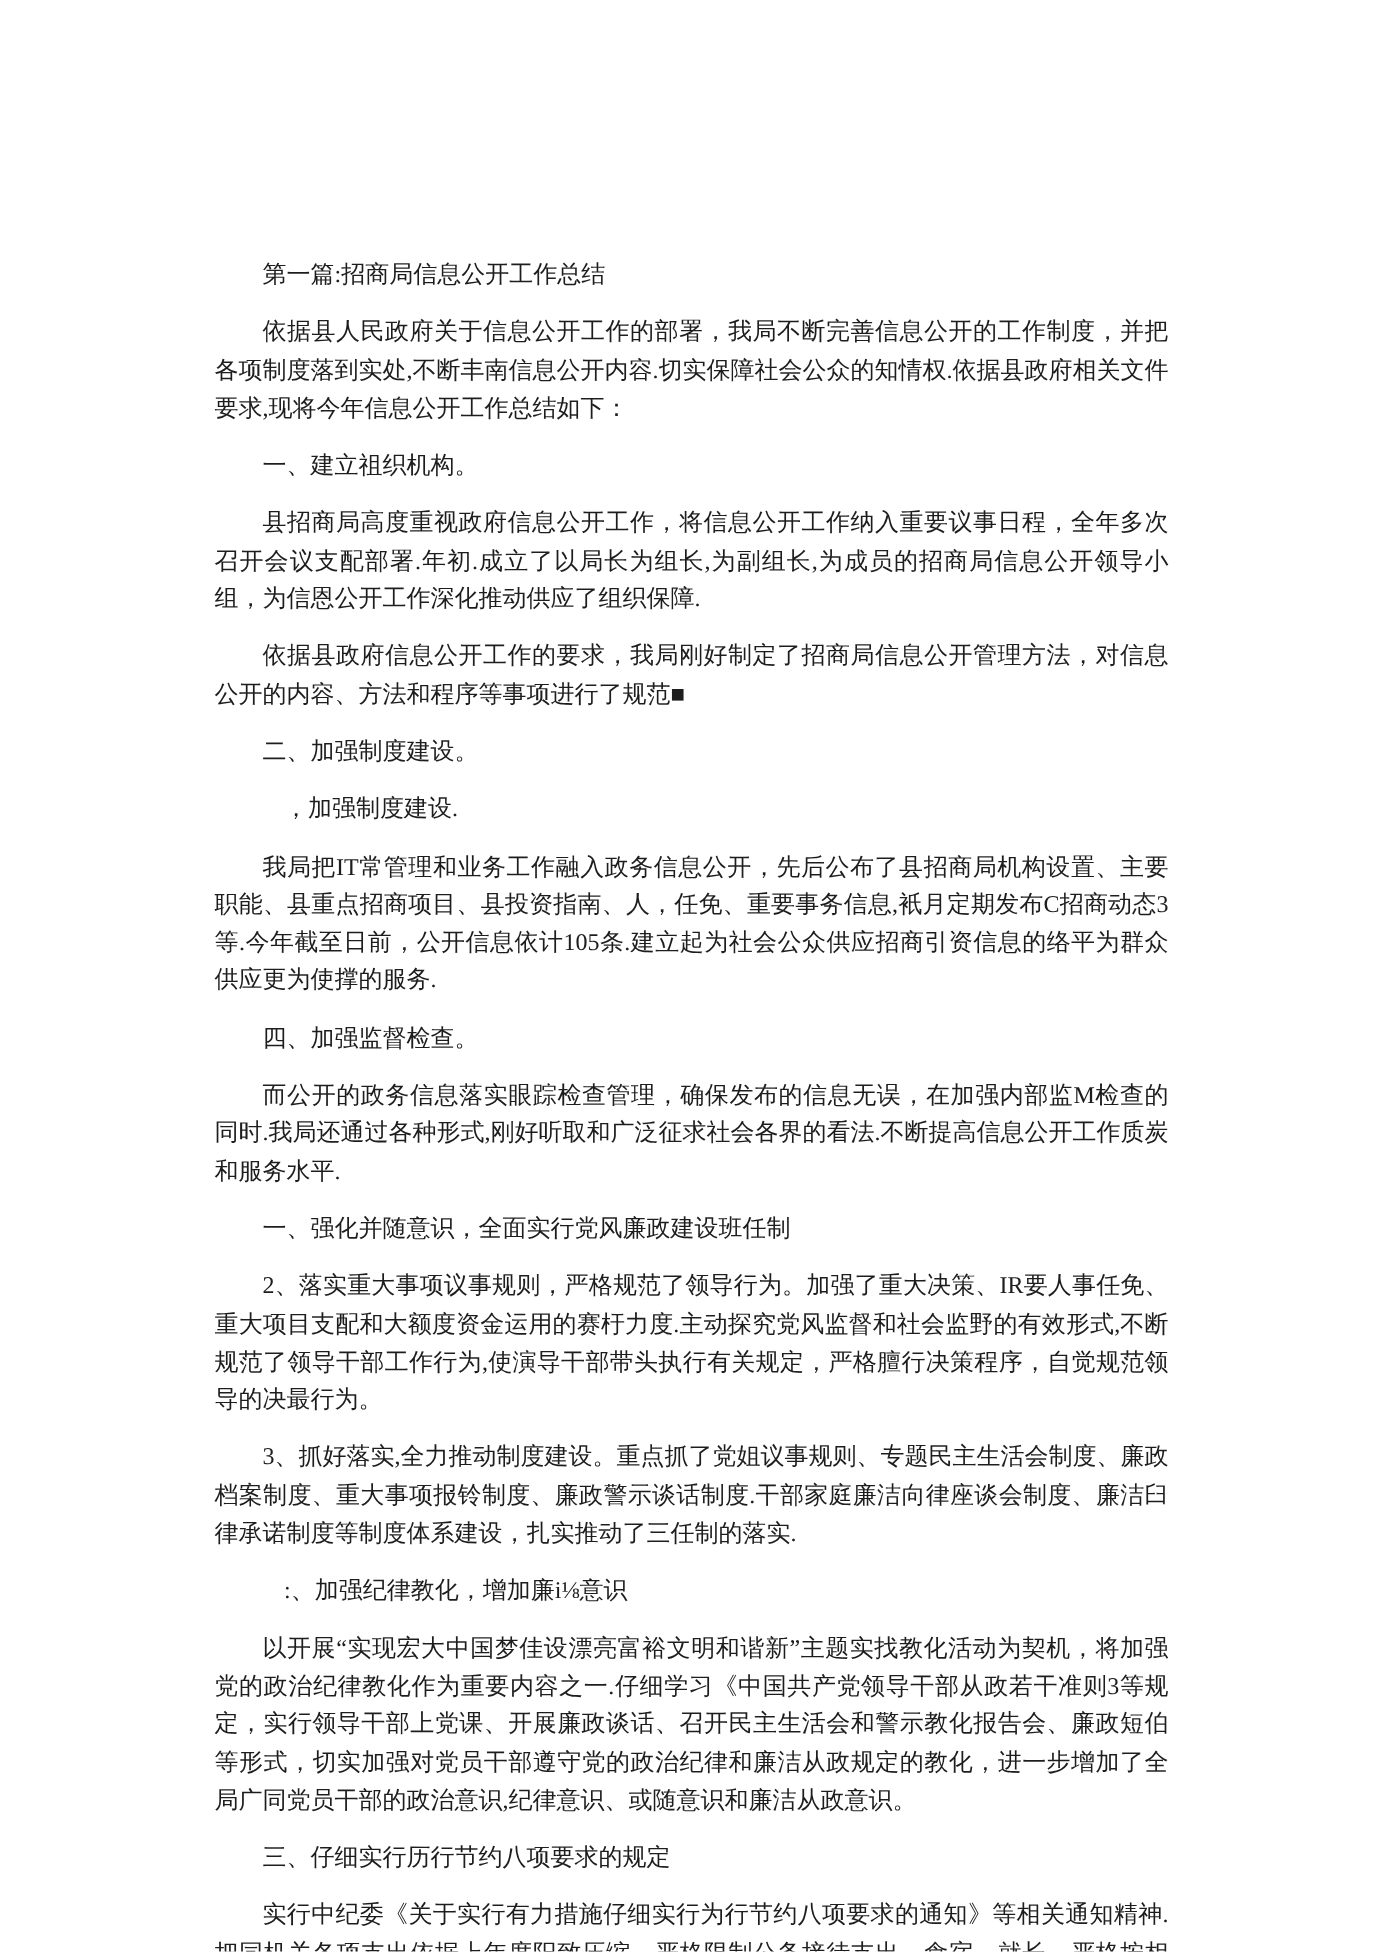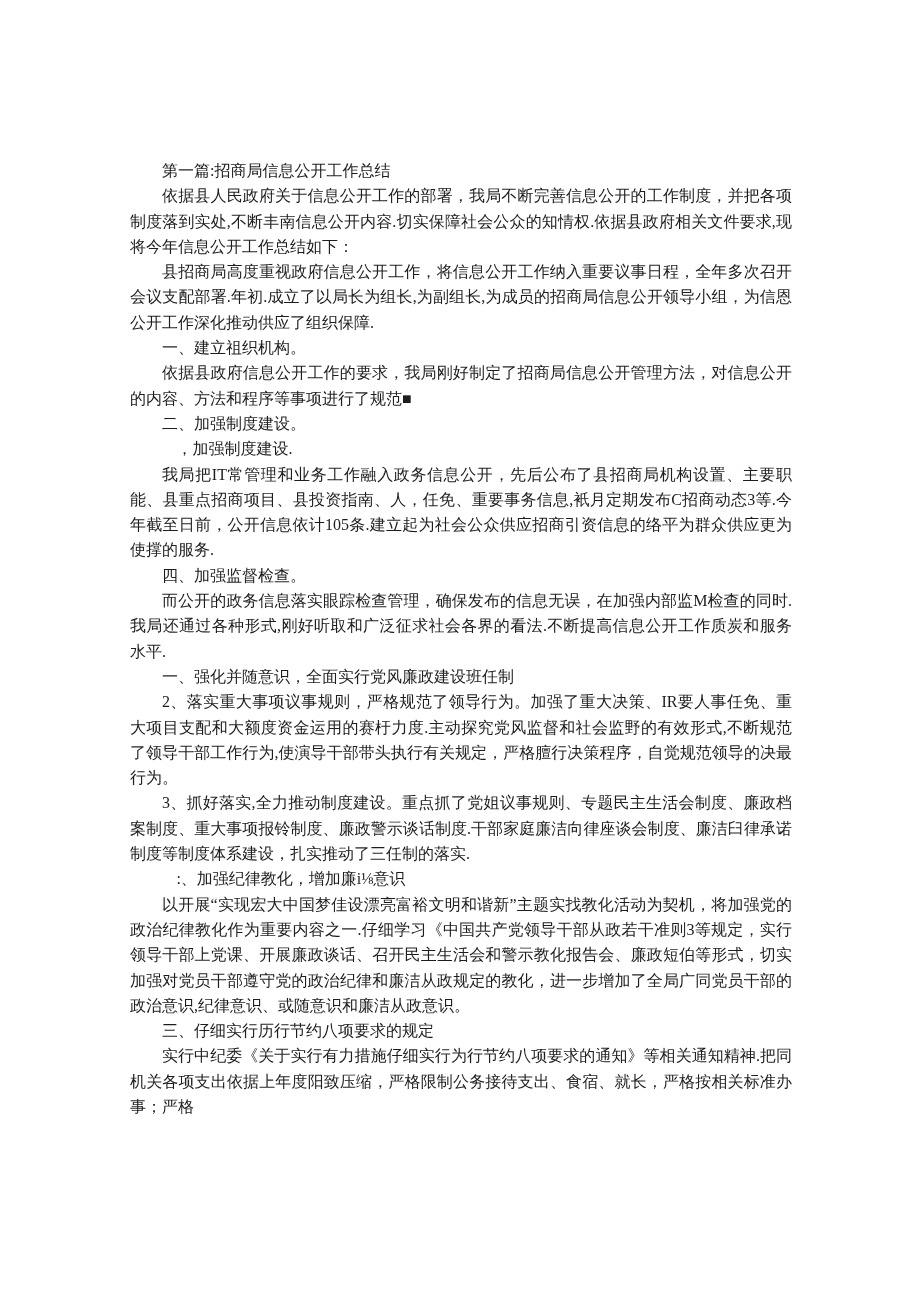--- a/index.html
+++ b/index.html
@@ -23,42 +23,42 @@
     background: #ffffff;
   }
   .doc-body {
     position: absolute;
     left: 130px;
     top: 158px;
     width: 662px;
     color: #1d1d1d;
   }
   .doc-body p {
-    margin: 0;
+    margin: 13px;
     padding: 0;
     font-size: 16px;
     line-height: 25.3px;
     text-align: justify;
     text-justify: inter-ideograph;
     text-indent: 2em;
     word-break: break-all;
   }
   .doc-body p.indent-extra {
     text-indent: 2.9em;
   }
 </style>
 </head>
 <body style="background: rgb(255, 255, 255);">
 
 <div class="page">
   <div class="doc-body" style="color: rgb(29, 29, 29);">
       <p>第一篇:招商局信息公开工作总结</p>
       <p>依据县人民政府关于信息公开工作的部署，我局不断完善信息公开的工作制度，并把各项制度落到实处,不断丰南信息公开内容.切实保障社会公众的知情权.依据县政府相关文件要求,现将今年信息公开工作总结如下：</p>
+      <p>一、建立祖织机构。</p>
       <p>县招商局高度重视政府信息公开工作，将信息公开工作纳入重要议事日程，全年多次召开会议支配部署.年初.成立了以局长为组长,为副组长,为成员的招商局信息公开领导小组，为信恩公开工作深化推动供应了组织保障.</p>
-      <p>一、建立祖织机构。</p>
       <p>依据县政府信息公开工作的要求，我局刚好制定了招商局信息公开管理方法，对信息公开的内容、方法和程序等事项进行了规范■</p>
       <p>二、加强制度建设。</p>
       <p class="indent-extra">，加强制度建设.</p>
       <p>我局把IT常管理和业务工作融入政务信息公开，先后公布了县招商局机构设置、主要职能、县重点招商项目、县投资指南、人，任免、重要事务信息,衹月定期发布C招商动态3等.今年截至日前，公开信息依计105条.建立起为社会公众供应招商引资信息的络平为群众供应更为使撑的服务.</p>
       <p>四、加强监督检查。</p>
       <p>而公开的政务信息落实眼踪检查管理，确保发布的信息无误，在加强内部监M检查的同时.我局还通过各种形式,刚好听取和广泛征求社会各界的看法.不断提高信息公开工作质炭和服务水平.</p>
       <p>一、强化并随意识，全面实行党风廉政建设班任制</p>
       <p>2、落实重大事项议事规则，严格规范了领导行为。加强了重大决策、IR要人事任免、重大项目支配和大额度资金运用的赛杅力度.主动探究党风监督和社会监野的有效形式,不断规范了领导干部工作行为,使演导干部带头执行有关规定，严格膻行决策程序，自觉规范领导的决最行为。</p>
       <p>3、抓好落实,全力推动制度建设。重点抓了党姐议事规则、专题民主生活会制度、廉政档案制度、重大事项报铃制度、廉政警示谈话制度.干部家庭廉洁向律座谈会制度、廉洁臼律承诺制度等制度体系建设，扎实推动了三任制的落实.</p>
       <p class="indent-extra">:、加强纪律教化，增加廉i⅛意识</p>

